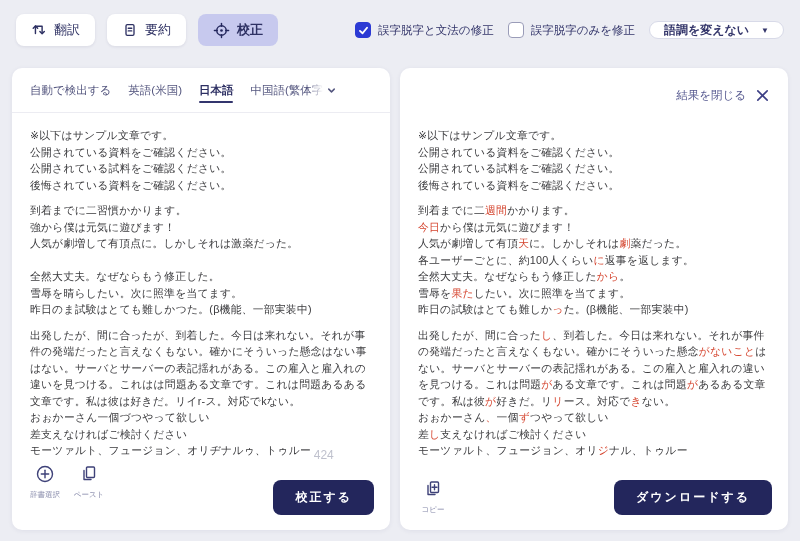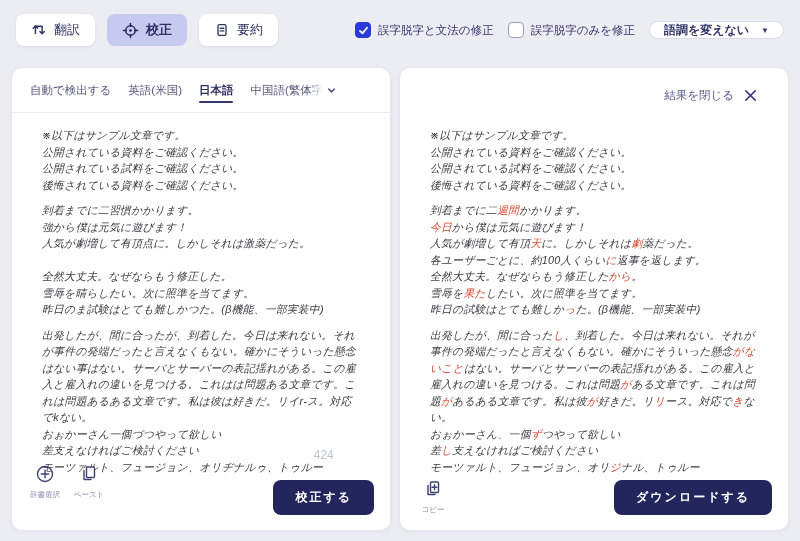--- a/index.html
+++ b/index.html
@@ -57,30 +57,30 @@
   }
   .tab-label-clip { max-width:74px; overflow:hidden; position:relative; display:block; }
   .tab-label-clip::after {
     content:""; position:absolute; right:0; top:0; bottom:0; width:14px;
     background:linear-gradient(to right, rgba(255,255,255,0), #fff);
   }
   .tab .chev { margin-left:3px; display:flex; align-items:center; }
   
   .result-header {
     height:45px; display:flex; align-items:center; justify-content:flex-end;
-    gap:9px; padding:10px 30px 0;
+    gap:9px; padding:10px 18px 0;
   }
   .close-label { font-size:11.5px; color:#55588f; cursor:pointer; }
   .close-x { cursor:pointer; display:flex; }
   
   .textbody {
     padding:14px 18px 0; font-size:10.8px; line-height:16.5px; letter-spacing:.25px;
     color:#3a3a3d;
   }
-  .textbody p { margin:0 12px 9px;font-style:italic; }
+  .textbody p { margin:0 0 9px; }
   .textbody .red { color:#d5452f; }
   
   .panel-footer {
     position:absolute; left:16px; right:16px; bottom:15px;
     display:flex; align-items:center;
   }
   .icon-btn {
     display:flex; flex-direction:column; align-items:center; gap:3px;
     color:#3e4178; min-width:34px; cursor:pointer; background:none; border:none; font-family:inherit;
   }
@@ -103,42 +103,42 @@
       <span>
         <svg width="16" height="16" viewBox="0 0 18 18" fill="none" stroke="#2e3163" stroke-width="1.6" stroke-linecap="round" stroke-linejoin="round">
           <polyline points="2.5,7 5,4.5 7.5,7"></polyline>
             <path d="M5 4.7 V13"></path>
           <path d="M5 4.7 h7.5 v7.5"></path>
             <polyline points="10,10.8 12.5,13.3 15,10.8"></polyline>
         </svg>
       </span>
       <span>翻訳</span>
     </button>
+    <button class="tool-btn">
+      <span>
+        <svg width="16" height="16" viewBox="0 0 18 18" fill="none" stroke="#2e3163" stroke-width="1.5" stroke-linecap="round">
+          <rect x="4.5" y="3" width="9" height="12" rx="1.5"></rect>
+          <line x1="7" y1="7" x2="11" y2="7"></line>
+            <line x1="7" y1="10" x2="11" y2="10"></line>
+        </svg>
+      </span>
+      <span>要約</span>
+    </button>
     <button class="tool-btn active">
       <span>
         <svg width="17" height="17" viewBox="0 0 18 18" fill="none" stroke="#23265c" stroke-width="1.5" stroke-linecap="round">
           <circle cx="9" cy="9" r="5"></circle>
           <line x1="9" y1="1.5" x2="9" y2="4.5"></line>
             <line x1="9" y1="13.5" x2="9" y2="16.5"></line>
           <line x1="1.5" y1="9" x2="4.5" y2="9"></line>
             <line x1="13.5" y1="9" x2="16.5" y2="9"></line>
           <circle cx="9" cy="9" r="1.4" fill="#23265c" stroke="none"></circle>
         </svg>
       </span>
       <span>校正</span>
-    </button>
-    <button class="tool-btn">
-      <span>
-        <svg width="16" height="16" viewBox="0 0 18 18" fill="none" stroke="#2e3163" stroke-width="1.5" stroke-linecap="round">
-          <rect x="4.5" y="3" width="9" height="12" rx="1.5"></rect>
-          <line x1="7" y1="7" x2="11" y2="7"></line>
-            <line x1="7" y1="10" x2="11" y2="10"></line>
-        </svg>
-      </span>
-      <span>要約</span>
     </button>
   </div>
 
   <div class="option-group">
     <label class="check-item">
       <span class="checkbox checked">
         <svg width="11" height="11" viewBox="0 0 14 14" fill="none" stroke="#fff" stroke-width="2.4" stroke-linecap="round" stroke-linejoin="round">
           <polyline points="2.5,7.5 5.8,10.5 11.5,3.5"></polyline>
         </svg>
       </span>

